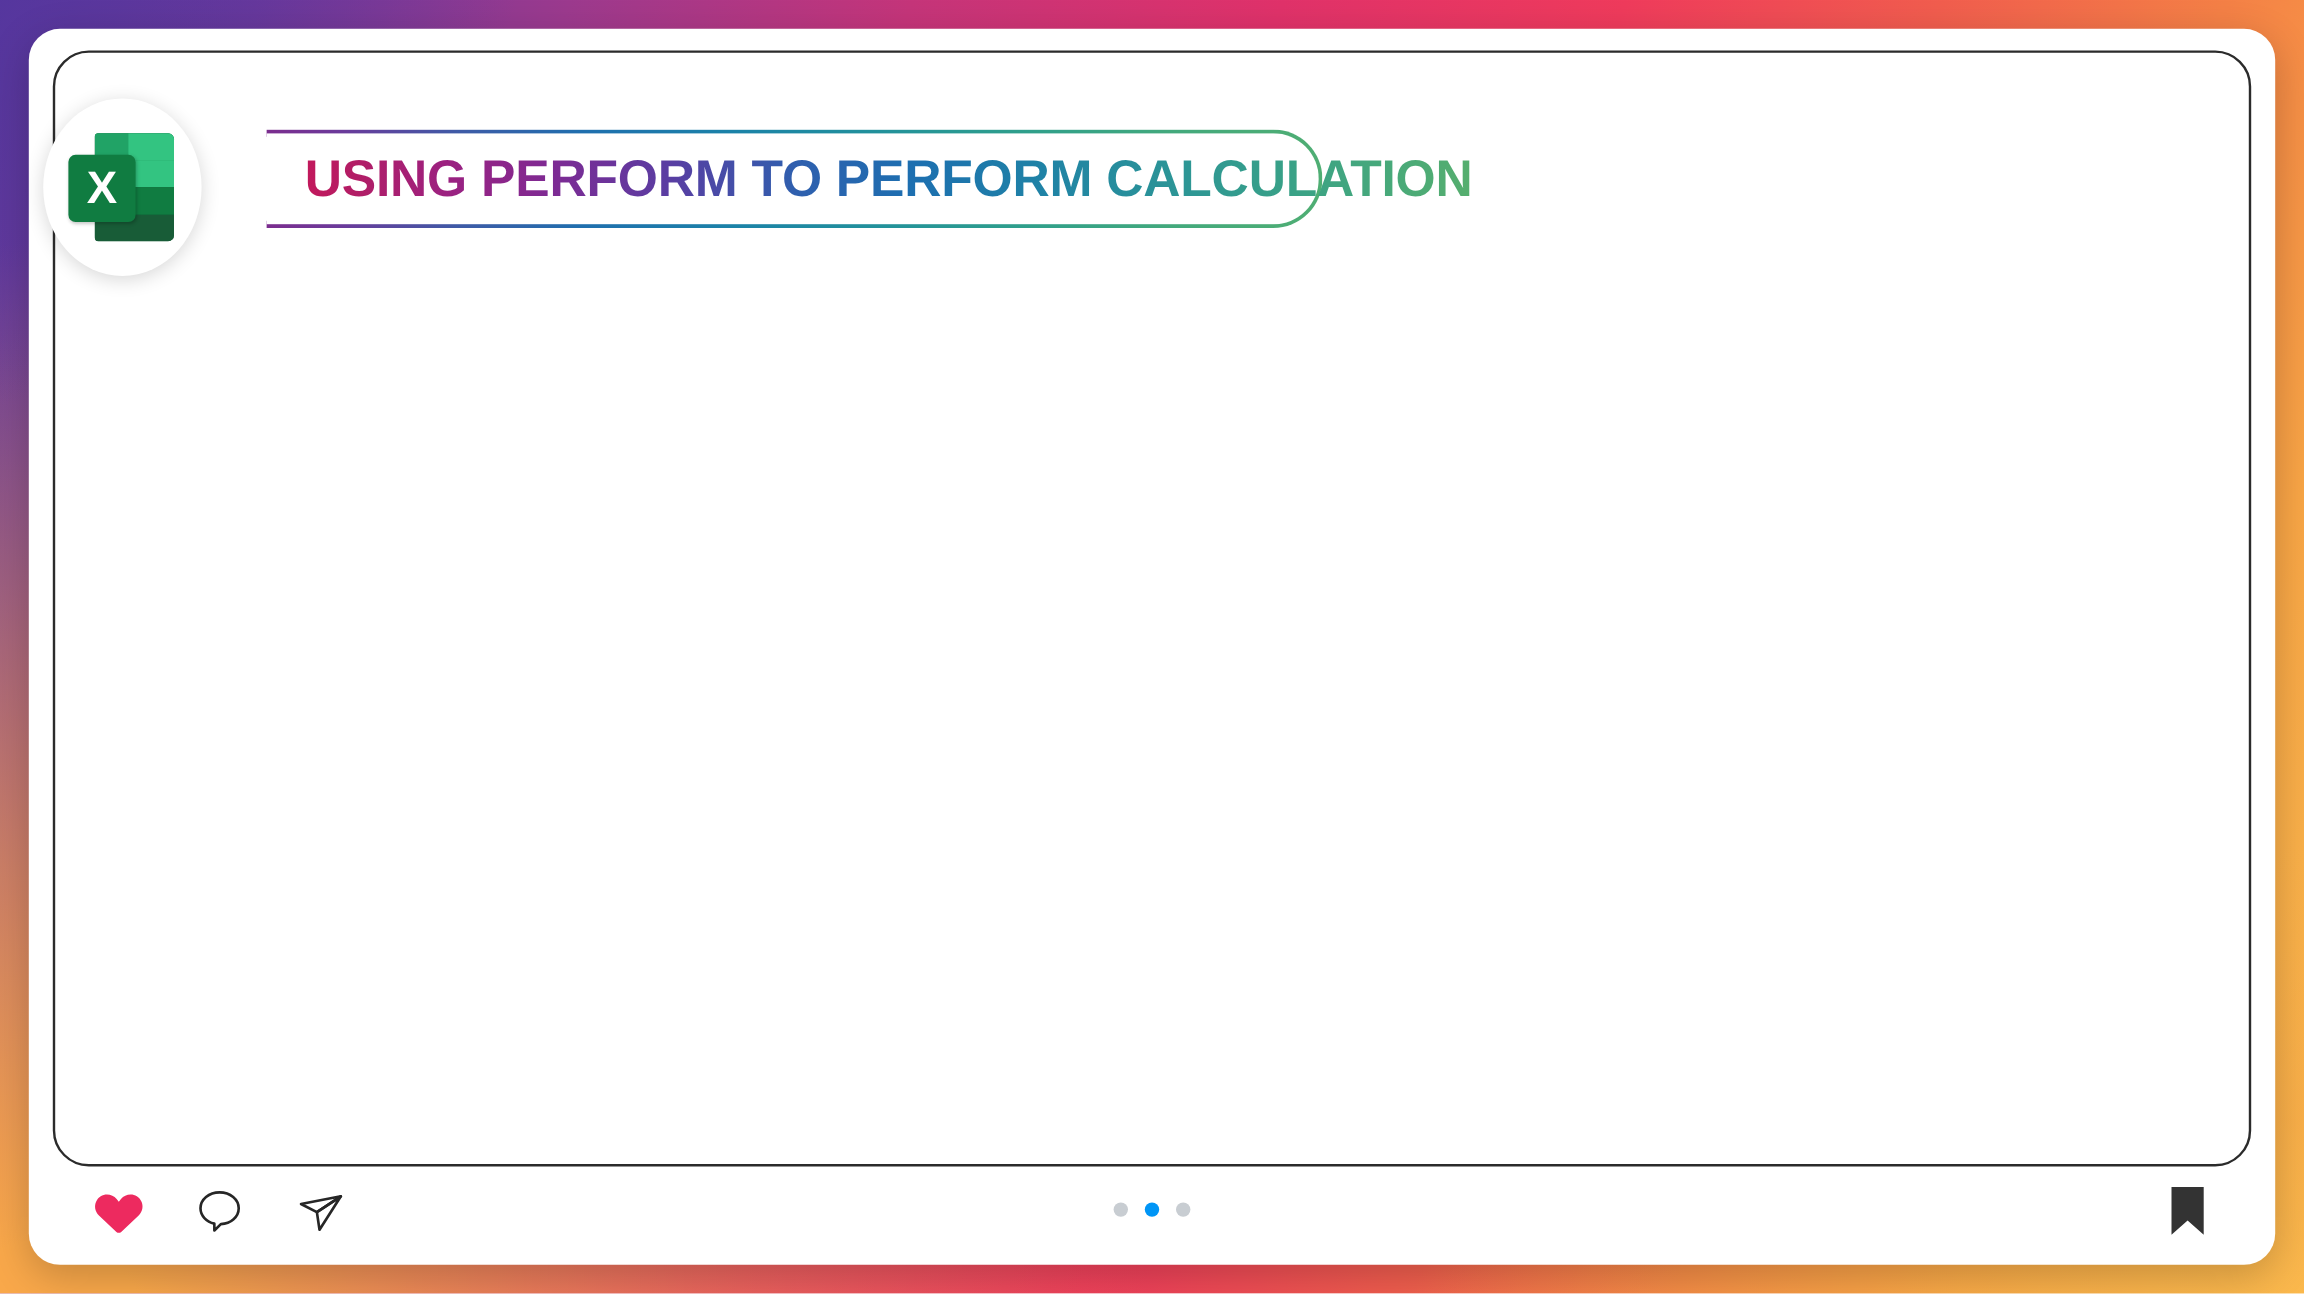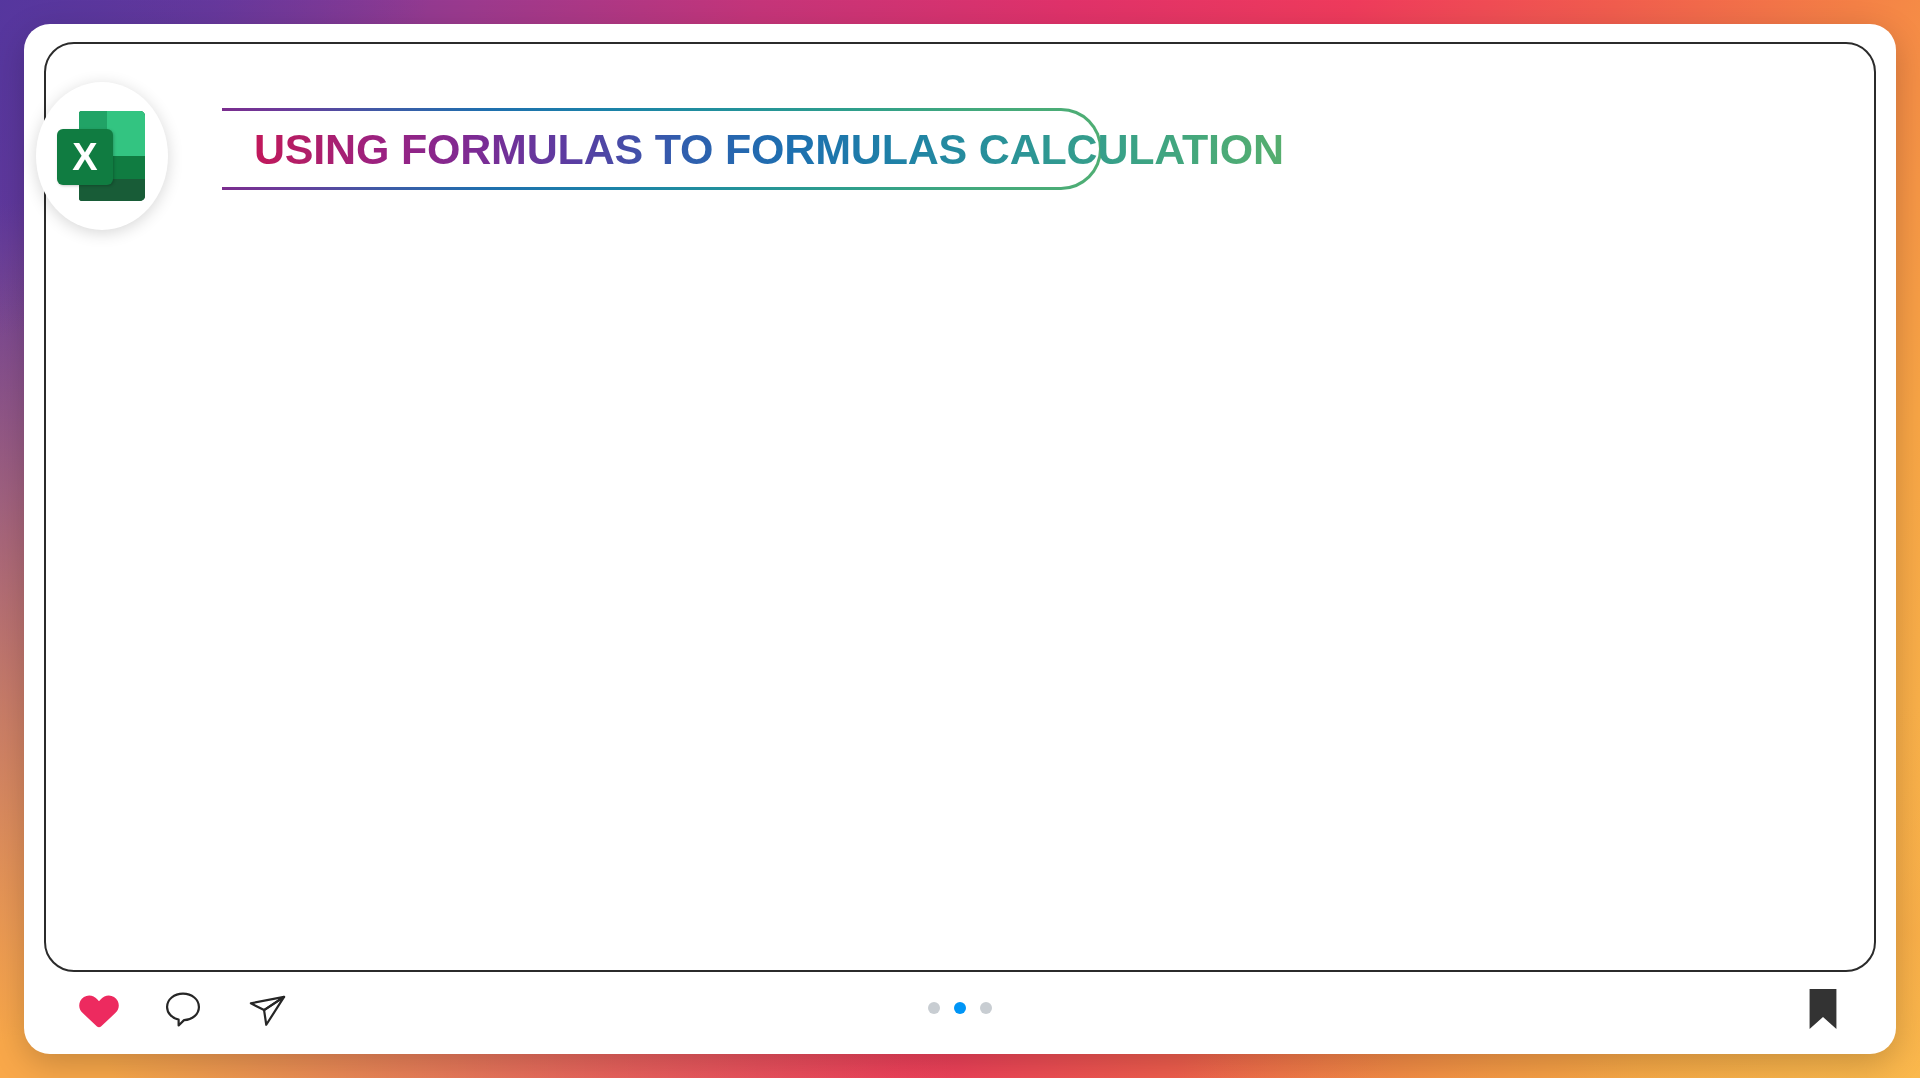--- a/index.html
+++ b/index.html
@@ -223,21 +223,21 @@
 <div id="app">
 
   <div class="post-card">
 
     <div class="slide-frame">
 
       <div class="heading-block">
 
         <div class="title-pill"></div>
 
-        <div class="title-text">USING FORMULAS TO FORMULAS CALCULATION</div>
+        <div class="title-text">USING PERFORM TO PERFORM CALCULATION</div>
 
         <div class="excel-badge">
           <div class="excel-logo">
             <div class="xl-sheet">
               <div class="xl-band xl-b1"></div>
               <div class="xl-band xl-b2"></div>
               <div class="xl-band xl-b3"></div>
               <div class="xl-band xl-b4"></div>
               <div class="xl-notch"></div>
               <div class="xl-notch2"></div>

